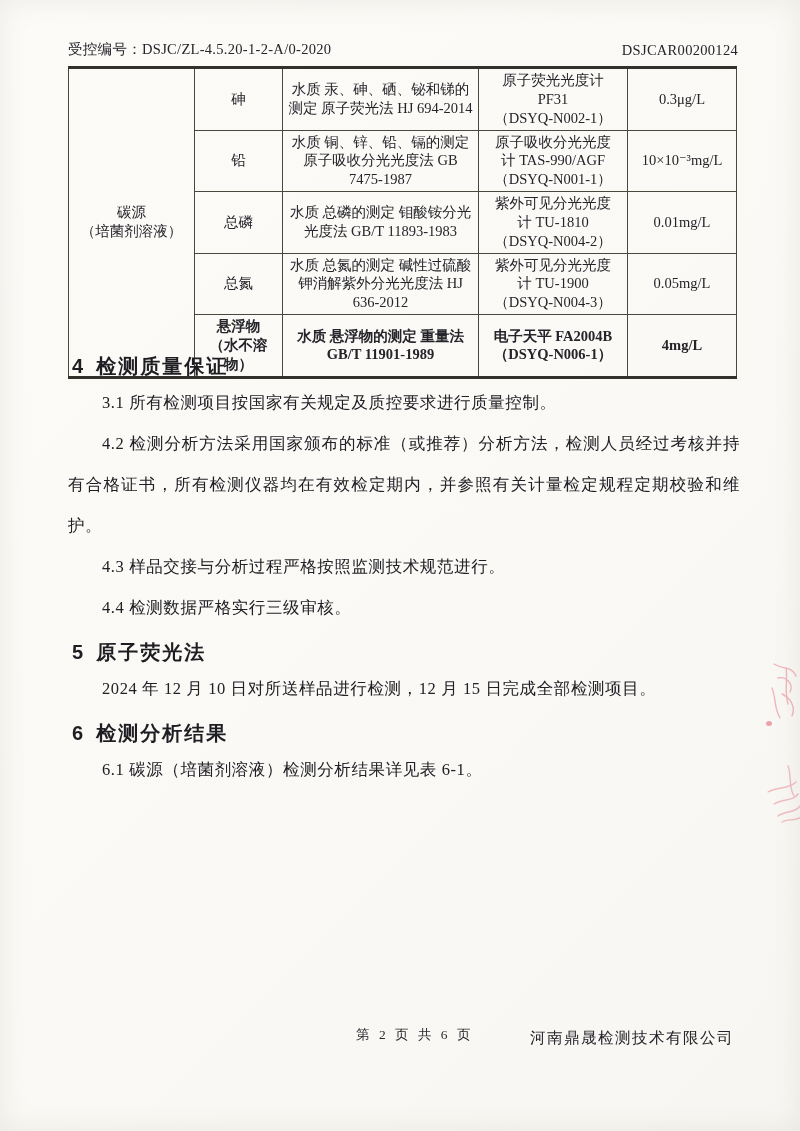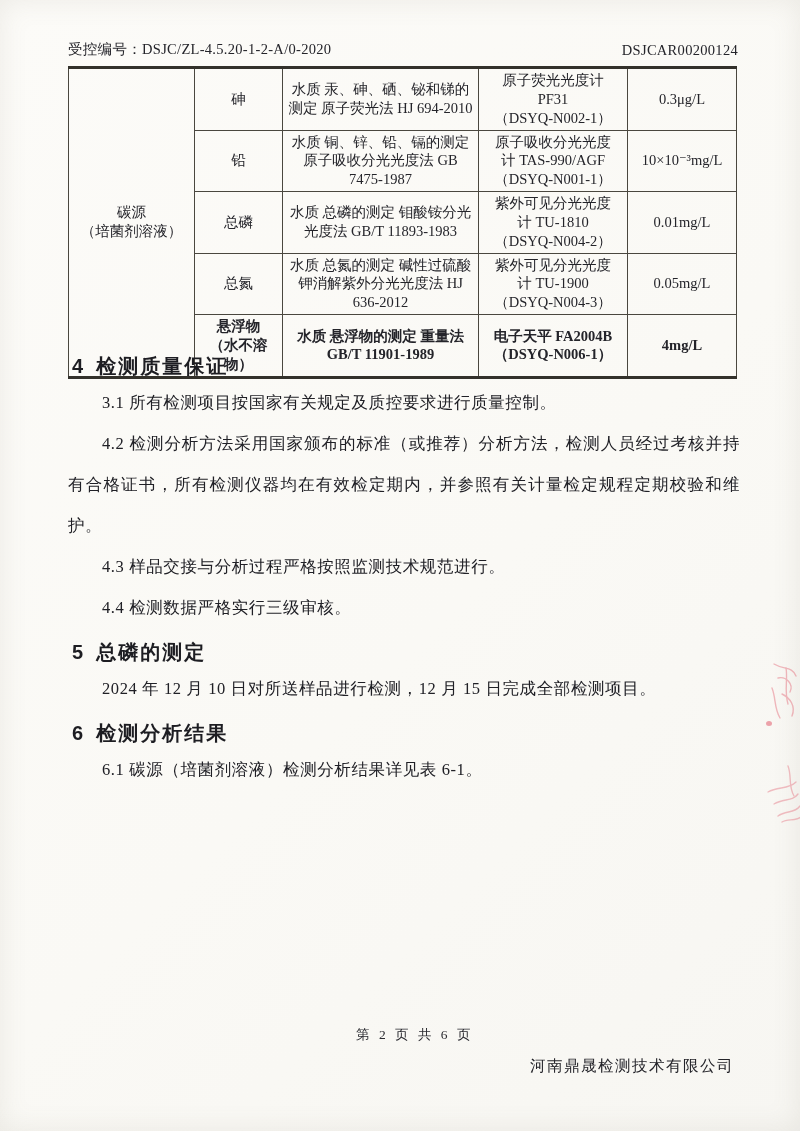--- a/index.html
+++ b/index.html
@@ -52,21 +52,21 @@
     text-indent:34px;letter-spacing:.6px;color:#202026;
     text-align:justify;
   }
   p.sp{margin-top:2px;}
   
   .page-info{
     position:absolute;left:356px;top:1026px;
     font-size:13.5px;letter-spacing:3px;color:#2a2a30;
   }
   .company{
-    position:absolute;right:66px;top:1056px;
+    position:absolute;right:66px;top:1028px;
     font-size:15.5px;letter-spacing:1.5px;color:#232329;
   }
   
   .stamp{position:absolute;pointer-events:none;filter:blur(.4px);}
   .stamp.f1{right:-6px;top:660px;opacity:.42;}
   .stamp.f2{right:-8px;top:752px;opacity:.38;}
   .stamp-dot{
     position:absolute;right:28px;top:721px;width:6px;height:5px;
     background:#e25d6e;border-radius:50%;opacity:.55;filter:blur(.5px);
   }
@@ -87,21 +87,21 @@
         <col style="width:88px">
         <col style="width:196px">
         <col style="width:149px">
         <col style="width:109px">
     </colgroup>
     <tbody>
       <tr class="r1">
         <td class="sample" rowspan="5">碳源
 （培菌剂溶液）</td>
         <td class="param">砷</td>
-        <td class="method">水质 汞、砷、硒、铋和锑的测定 原子荧光法 HJ 694-2010</td>
+        <td class="method">水质 汞、砷、硒、铋和锑的测定 原子荧光法 HJ 694-2014</td>
         <td class="inst">原子荧光光度计
 PF31
 （DSYQ-N002-1）</td>
         <td class="limit">0.3μg/L</td>
       </tr>
       <tr class="r2">
         <td class="param">铅</td>
         <td class="method">水质 铜、锌、铅、镉的测定 原子吸收分光光度法 GB 7475-1987</td>
         <td class="inst">原子吸收分光光度
 计 TAS-990/AGF
@@ -142,21 +142,21 @@
       <span class="sec-no">4</span>
       <span class="sec-title">检测质量保证</span>
     </div>
     <p class="body-p">3.1 所有检测项目按国家有关规定及质控要求进行质量控制。</p>
     <p class="body-p">4.2 检测分析方法采用国家颁布的标准（或推荐）分析方法，检测人员经过考核并持有合格证书，所有检测仪器均在有效检定期内，并参照有关计量检定规程定期校验和维护。</p>
     <p class="body-p">4.3 样品交接与分析过程严格按照监测技术规范进行。</p>
     <p class="body-p">4.4 检测数据严格实行三级审核。</p>
 
     <div class="sec-head">
       <span class="sec-no">5</span>
-      <span class="sec-title">总磷的测定</span>
+      <span class="sec-title">原子荧光法</span>
     </div>
     <p class="body-p sp">2024 年 12 月 10 日对所送样品进行检测，12 月 15 日完成全部检测项目。</p>
 
     <div class="sec-head">
       <span class="sec-no">6</span>
       <span class="sec-title">检测分析结果</span>
     </div>
     <p class="body-p sp">6.1 碳源（培菌剂溶液）检测分析结果详见表 6-1。</p>
 
   </div>

